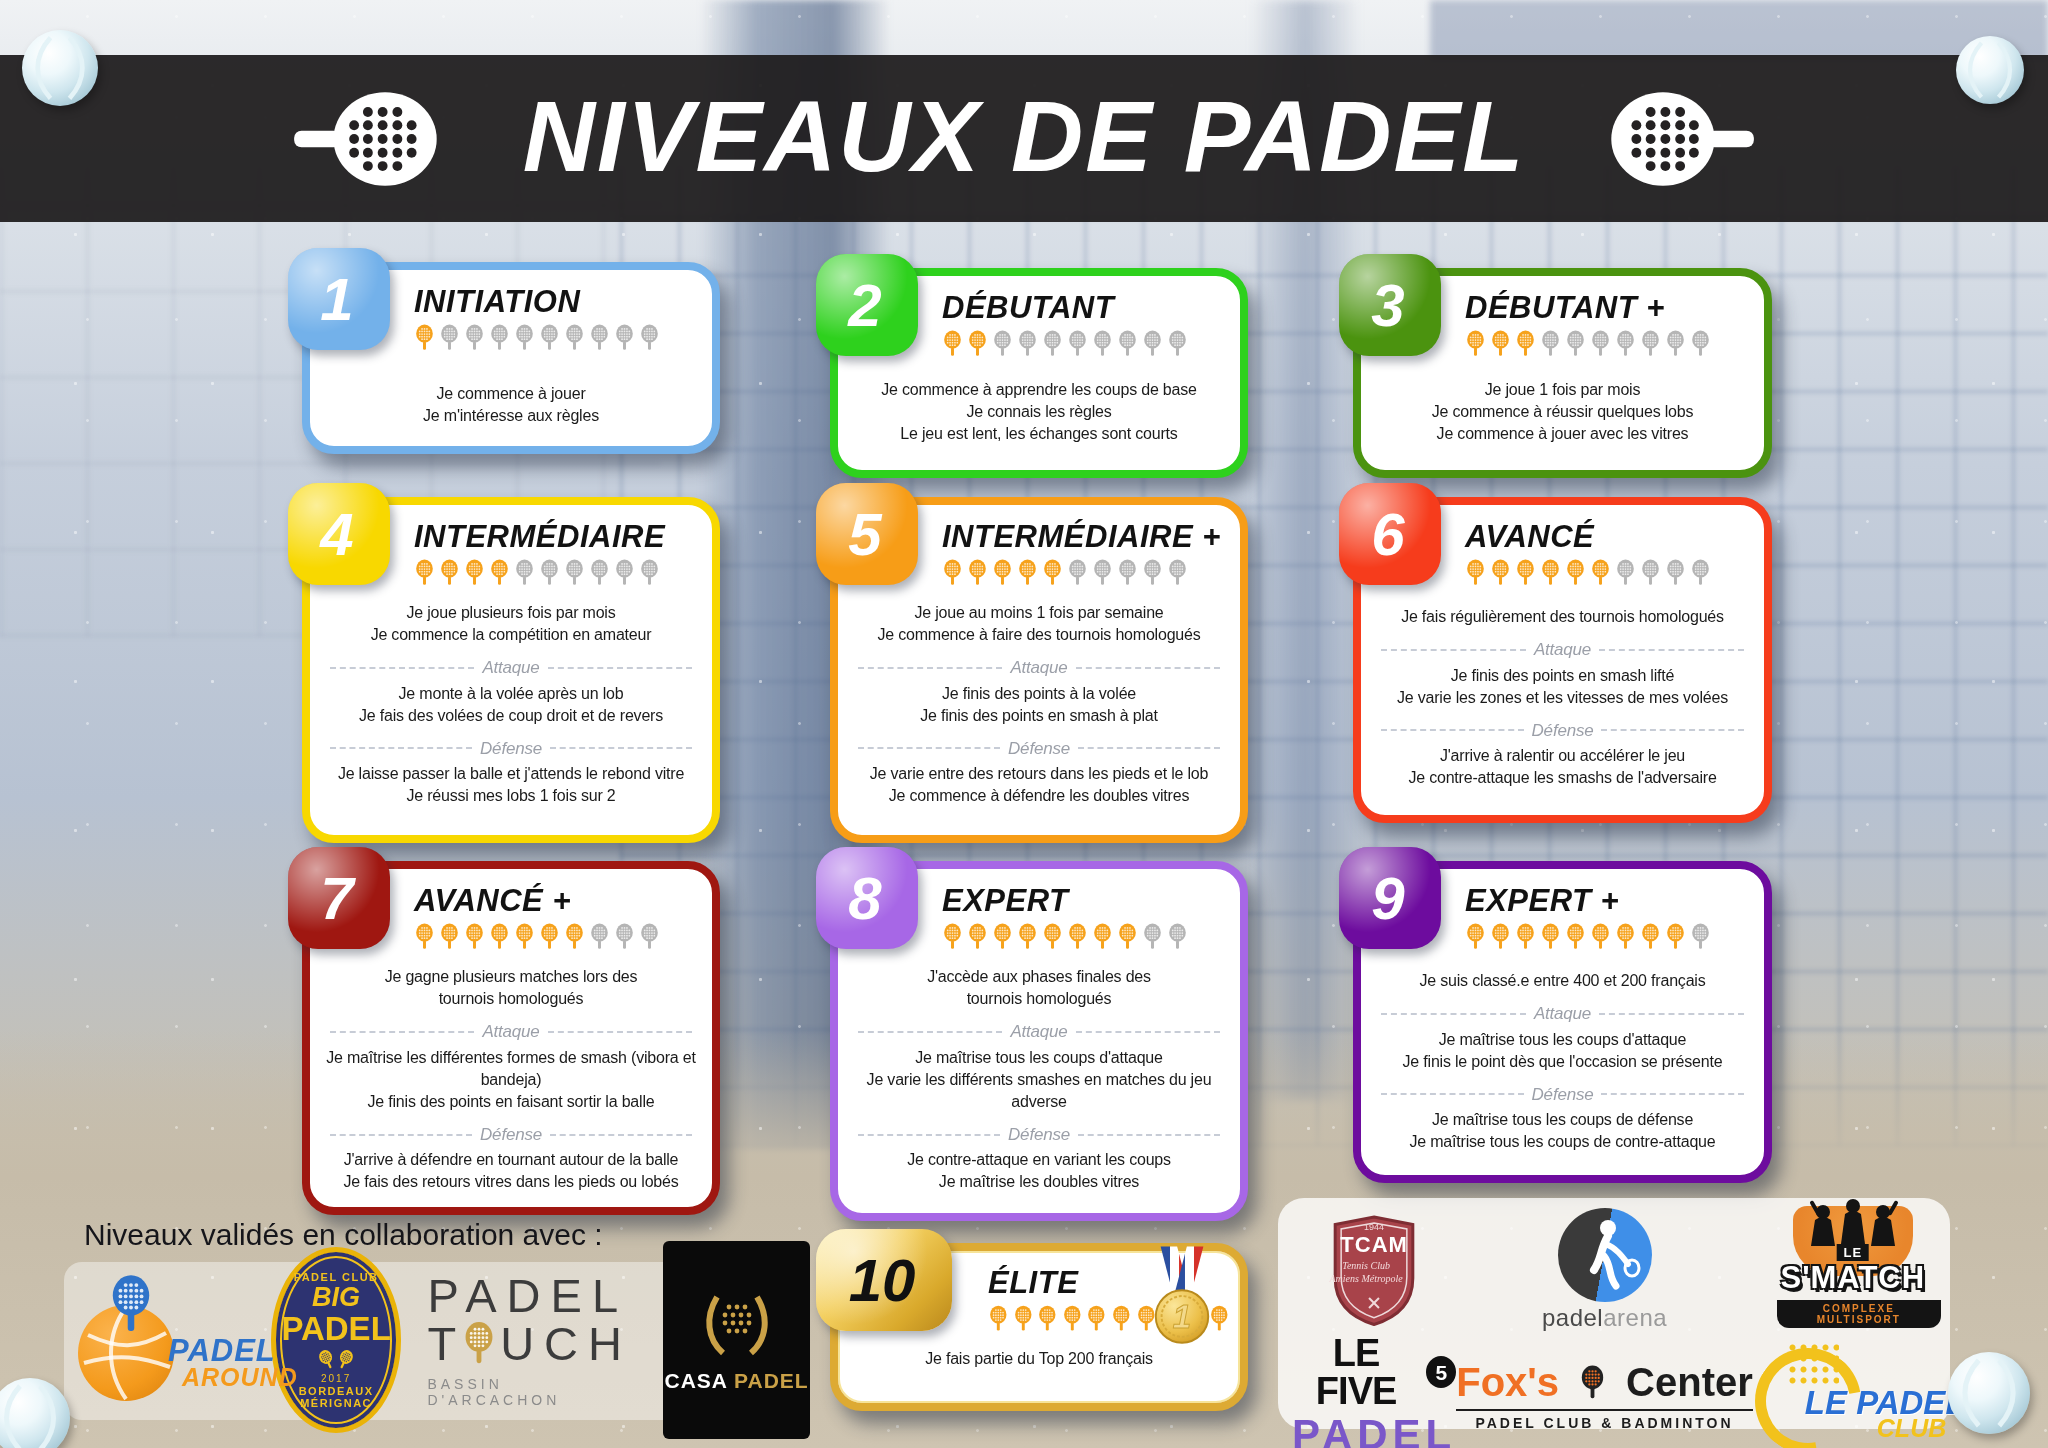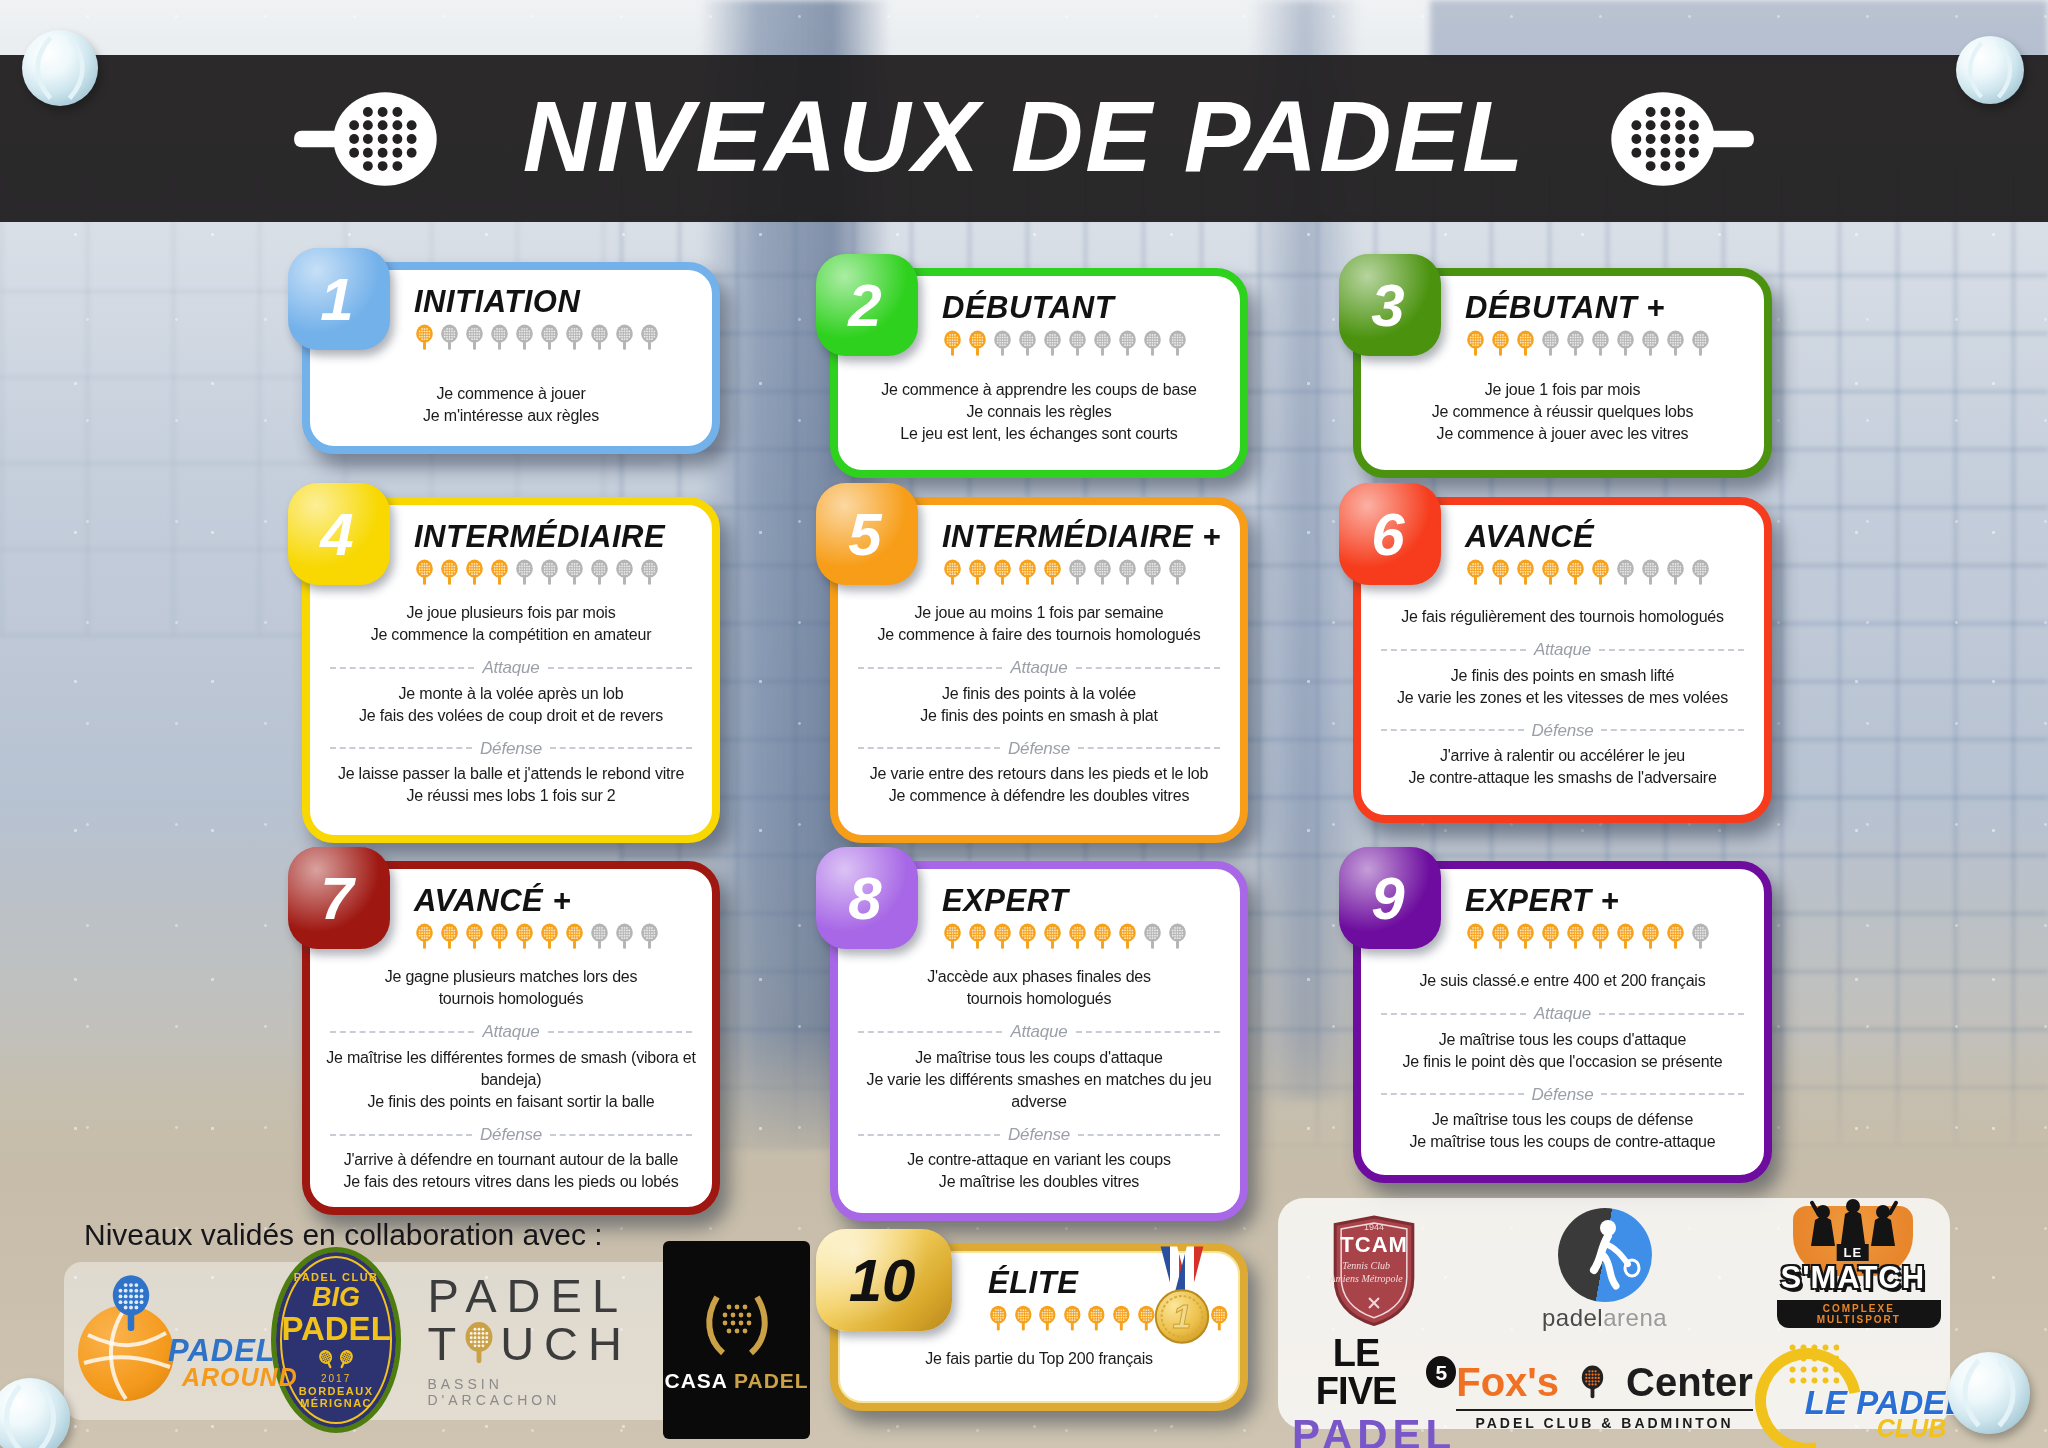--- a/index.html
+++ b/index.html
@@ -96,21 +96,21 @@
   
   .logo-paround{position:relative;width:200px;height:170px;}
   .pa-globe{position:absolute;left:8px;top:50px;width:96px;height:96px;border-radius:50%;
     background:radial-gradient(circle at 35% 30%,#fbb34d,#f49a1c 60%,#d97f0c);overflow:hidden;}
   .pa-globe svg{width:100%;height:100%;}
   .pa-racket{position:absolute;left:38px;top:-4px;width:46px;height:108px;color:#2f73c9;--hole-color:rgba(255,255,255,.85);}
   .pa-word1{position:absolute;left:98px;top:78px;font-size:31px;font-weight:bold;font-style:italic;color:#2f73c9;letter-spacing:1px;}
   .pa-word2{position:absolute;left:112px;top:108px;font-size:25px;font-weight:bold;font-style:italic;color:#f49a1c;letter-spacing:1px;}
   
   .logo-bigpadel{width:138px;height:176px;border-radius:50%;background:#2d3371;
-    border:5px solid #4d7c0f;box-shadow:inset 0 0 0 4px #2d3371,inset 0 0 0 6px #f2c21c;
+    border:5px solid #eab308;box-shadow:inset 0 0 0 4px #2d3371,inset 0 0 0 6px #f2c21c;
     display:flex;flex-direction:column;align-items:center;justify-content:center;gap:1px;color:#f2c21c;text-align:center;}
   .bp-small{font-size:11px;letter-spacing:1.5px;font-weight:bold;}
   .bp-big{font-size:27px;font-weight:bold;font-style:italic;line-height:1;}
   .bp-padel{font-size:33px;font-weight:bold;line-height:1.05;}
   .bp-rackets{display:flex;gap:2px;height:24px;}
   .bp-rackets svg{width:16px;height:24px;color:#f2c21c;--hole-color:rgba(45,51,113,.9);}
   .bp-year{font-size:10px;letter-spacing:2px;}
   
   .logo-ptouch{width:240px;text-align:left;color:#3c3c3c;}
   .pt-line{font-size:47px;letter-spacing:10px;line-height:1.02;display:flex;align-items:center;}

